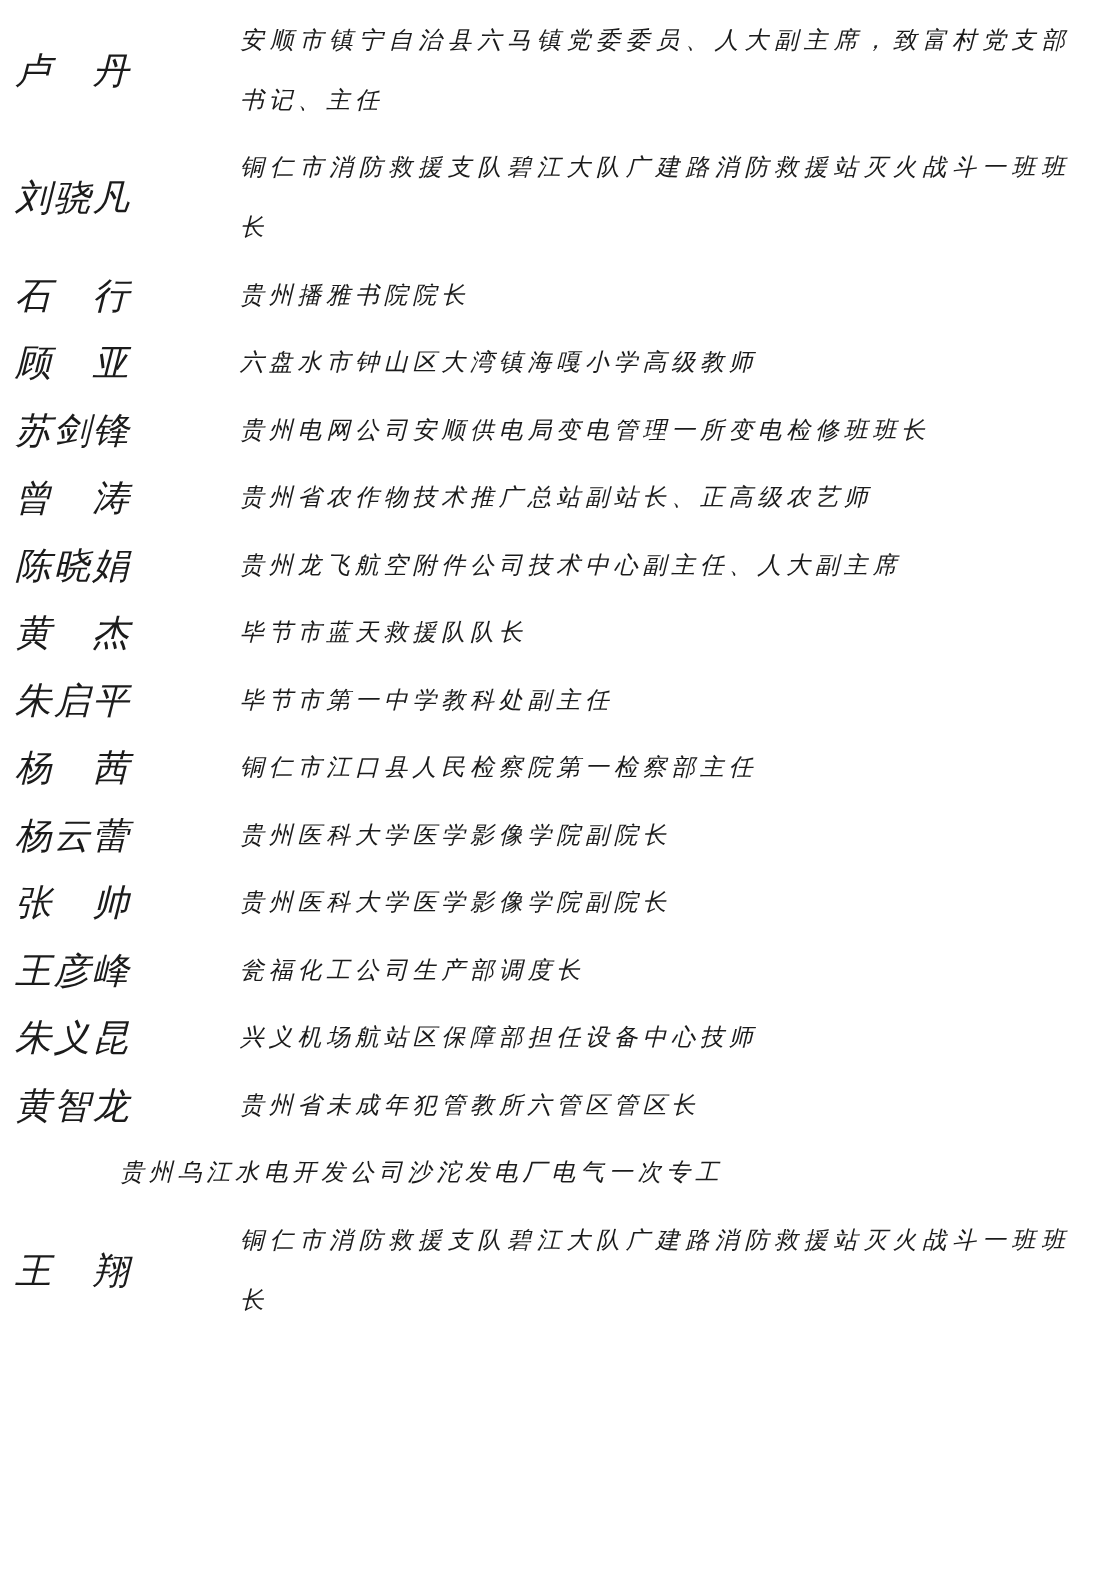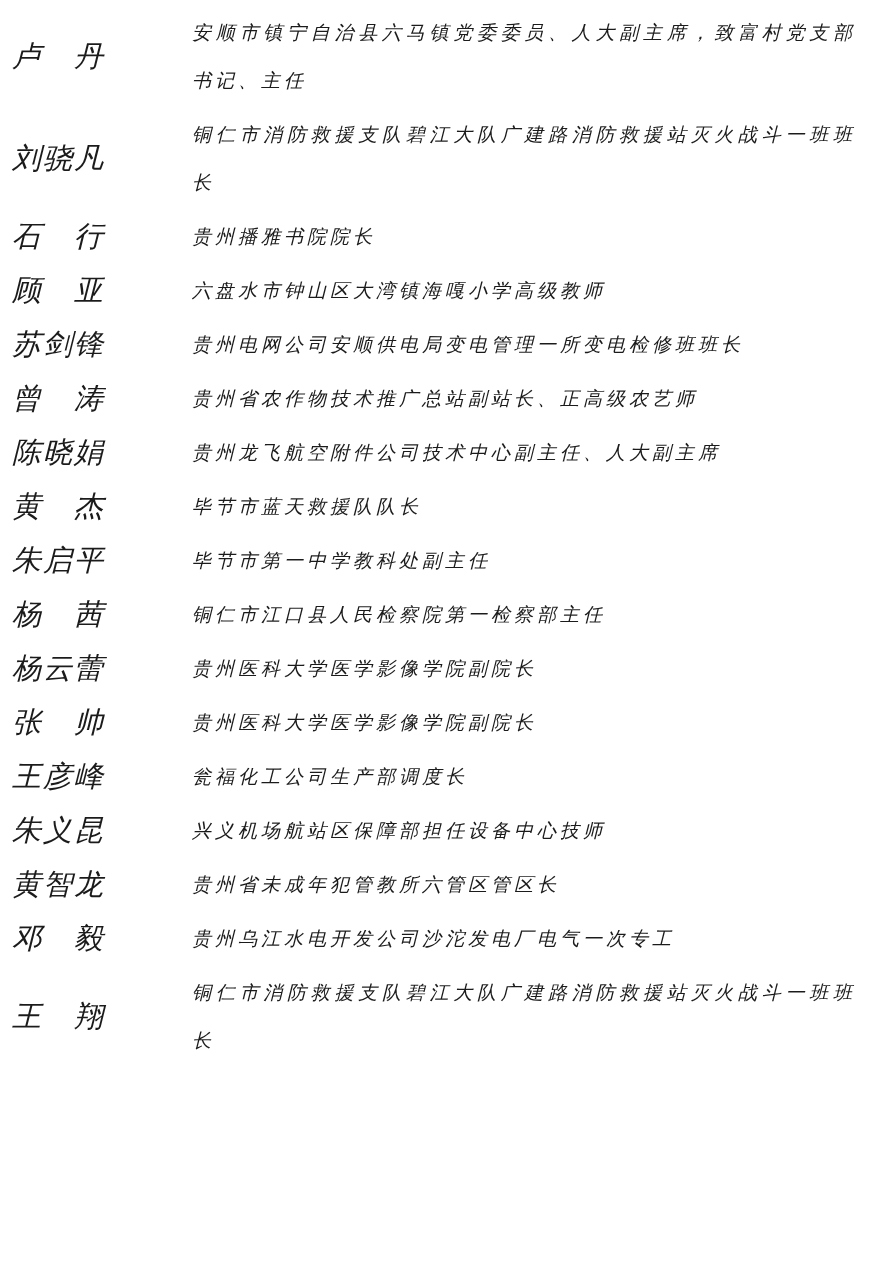--- a/index.html
+++ b/index.html
@@ -111,21 +111,20 @@
     <div class="name">朱义昆</div>
     <div class="title">兴义机场航站区保障部担任设备中心技师</div>
   </div>
 
   <div class="entry">
     <div class="name">黄智龙</div>
     <div class="title">贵州省未成年犯管教所六管区管区长</div>
   </div>
 
   <div class="entry">
-    <div class="name">邓　毅</div>
     <div class="title">贵州乌江水电开发公司沙沱发电厂电气一次专工</div>
   </div>
 
   <div class="entry">
     <div class="name">王　翔</div>
     <div class="title">铜仁市消防救援支队碧江大队广建路消防救援站灭火战斗一班班长</div>
   </div>
 </div>
 
 </body></html>

